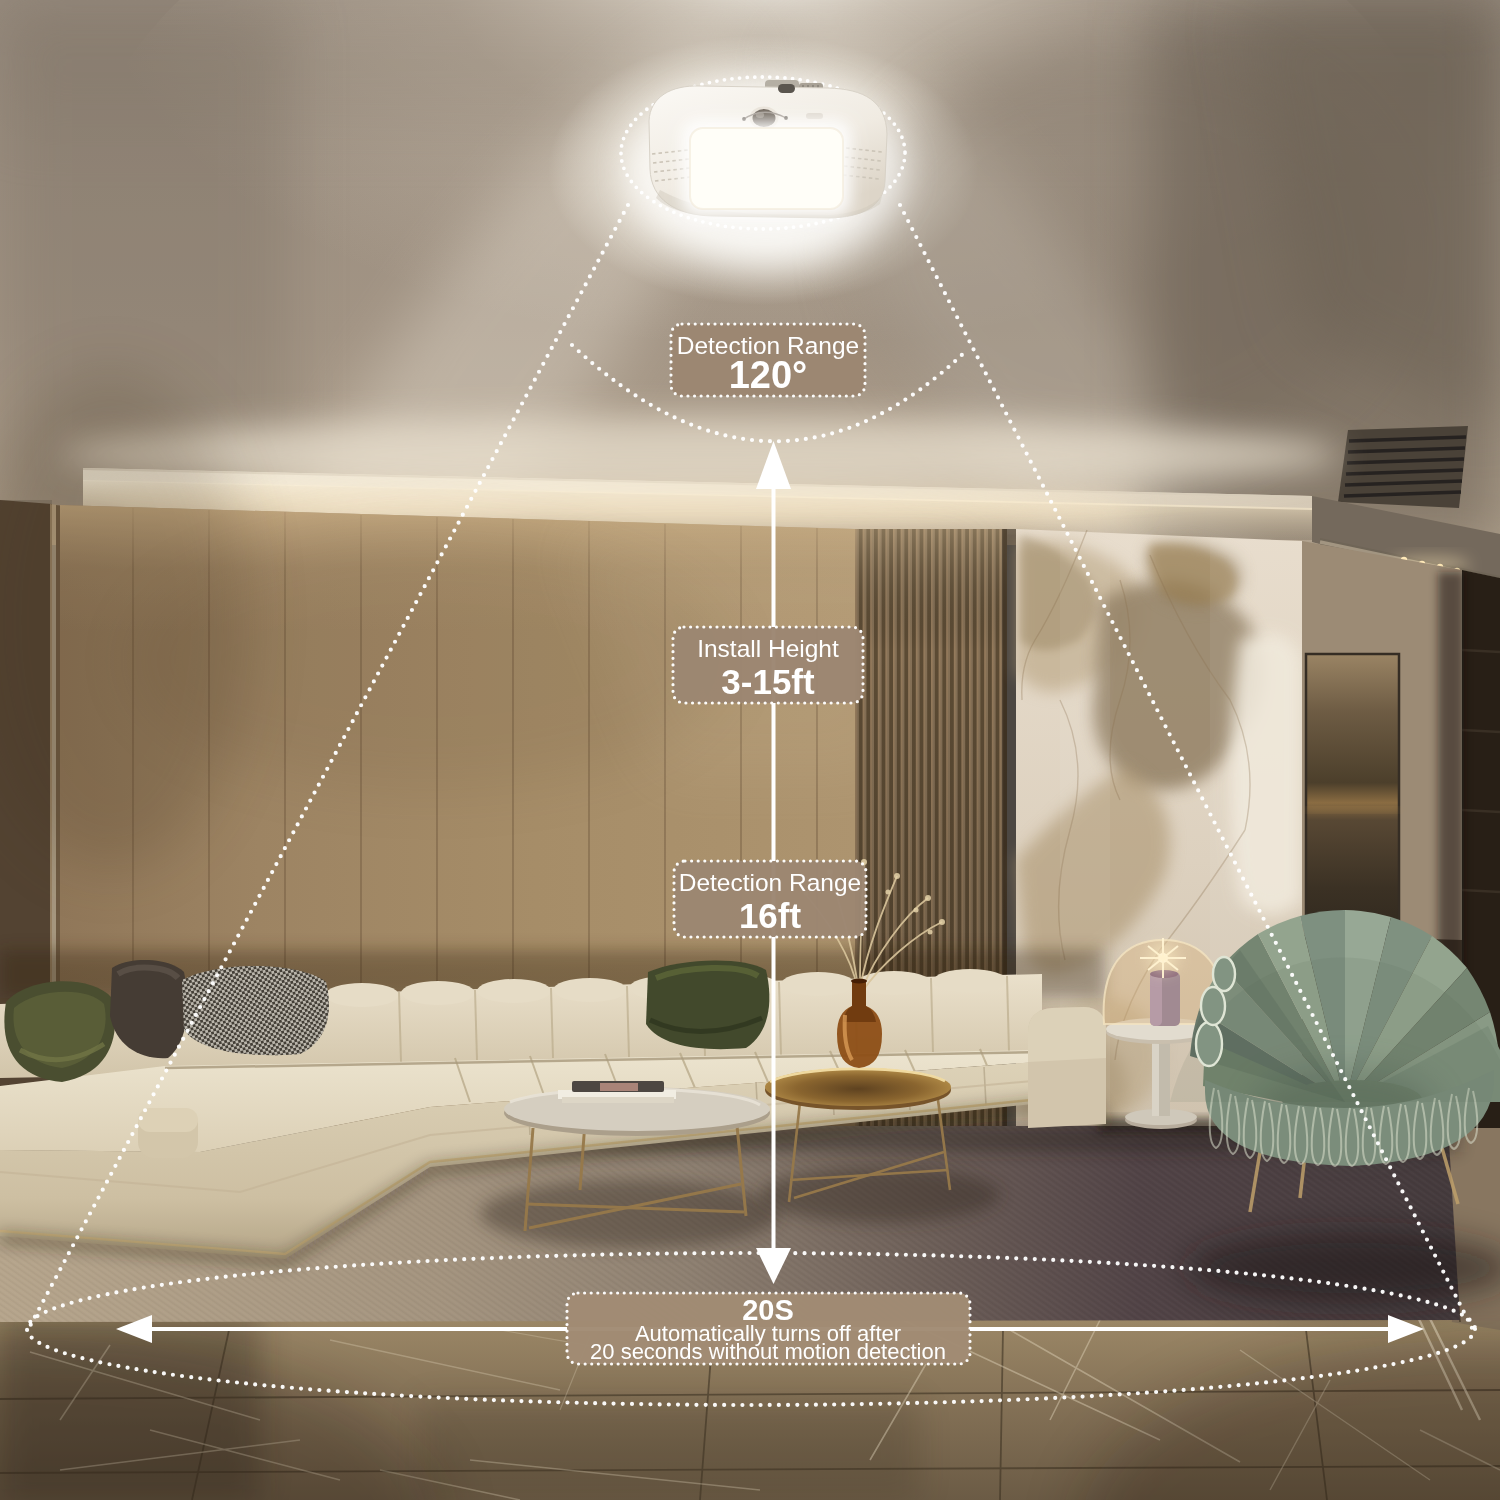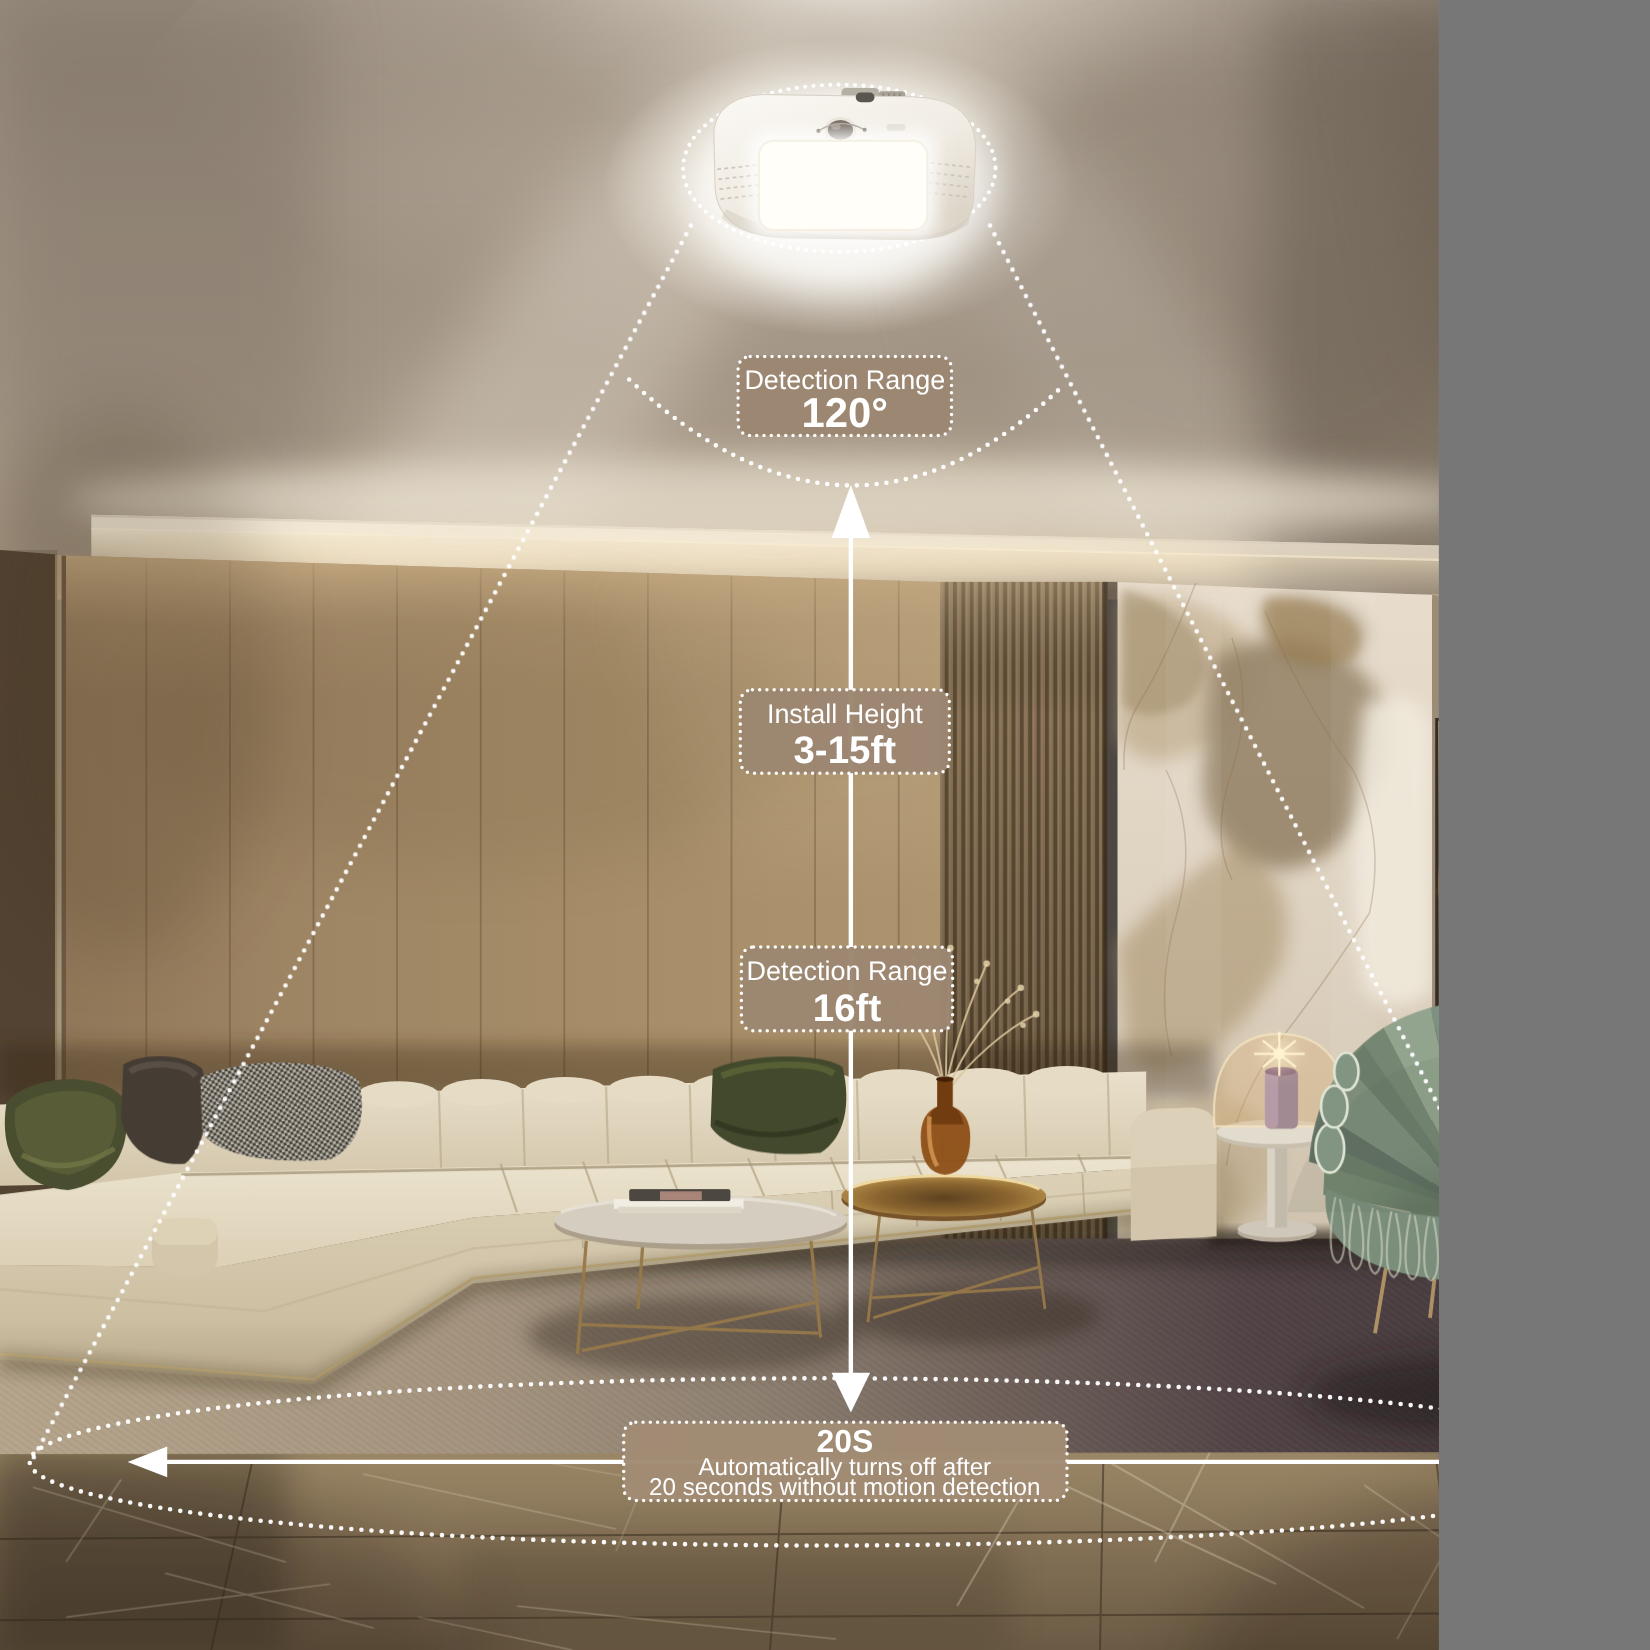--- a/index.html
+++ b/index.html
@@ -1,16 +1,16 @@
 <!DOCTYPE html>
 <html><head>
 <meta charset="utf-8">
 <style>
 html,body{margin:0;padding:0;background:#777;}
-#stage{width:1308px;height:1500px;position:relative;overflow:hidden;font-family:"Liberation Sans",sans-serif;text-decoration:underline;}
+#stage{width:1500px;height:1500px;position:relative;overflow:hidden;font-family:"Liberation Sans",sans-serif;text-decoration:underline;}
 svg{display:block}
 </style>
 </head>
 <body>
 <div id="stage">
 <svg width="1500" height="1500" viewBox="0 0 1500 1500" font-family="Liberation Sans, sans-serif">
 <defs>
 <radialGradient id="ceilGlow" cx="0.509" cy="0.19" rx="0.5" ry="0.5" gradientUnits="objectBoundingBox">
   <stop offset="0" stop-color="#fffdf7" stop-opacity="0.95"></stop>
   <stop offset="0.2" stop-color="#f8f1e4" stop-opacity="0.62"></stop>

